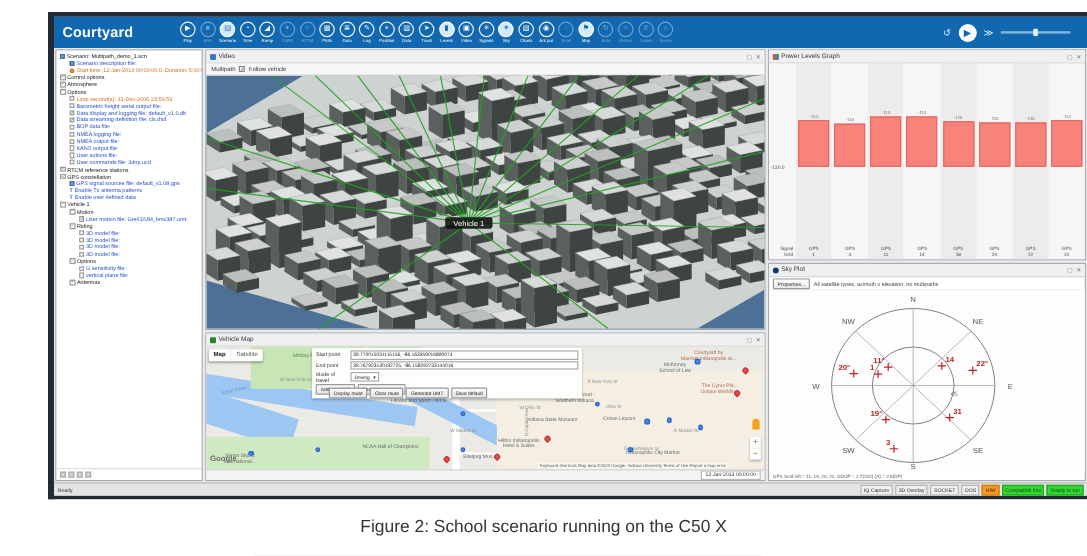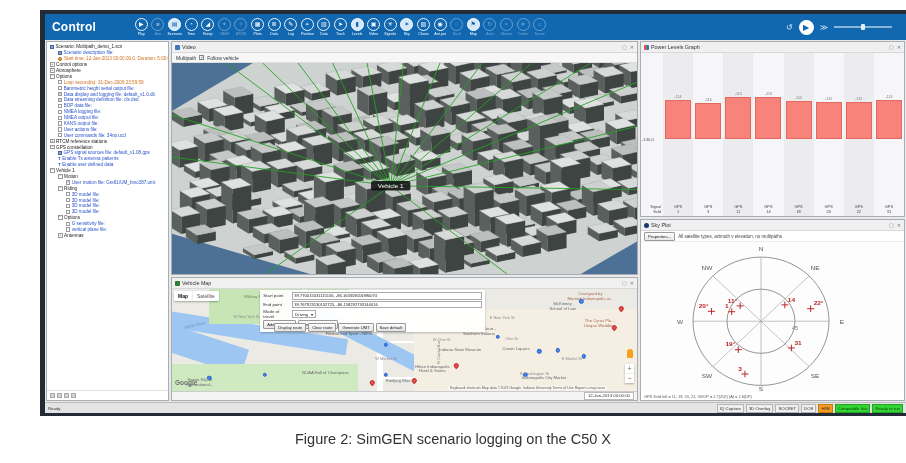--- a/index.html
+++ b/index.html
@@ -101,21 +101,21 @@
 .seg{border:1px solid #b5b5b5;padding:0 2px;height:7px;line-height:7px;background:#efefef;white-space:nowrap}
 .seg.warn{background:#f59a23;border-color:#c87c10;color:#222}
 .seg.ok{background:#35d435;border-color:#22a422;color:#054d05}
 #caption{position:absolute;left:0;right:0;top:431px;text-align:center;font-size:14.5px;color:#333}
 </style>
 </head>
 <body>
 
 <div id="app">
   <div id="toolbar">
-    <span class="logo">Control</span>
+    <span class="logo">Courtyard</span>
     <div id="tb-icons">
         <div class="tbi ">
           <span class="tbi-c">▶</span>
           <span class="tbi-l">Play</span>
         </div>
         <div class="tbi dim">
           <span class="tbi-c">■</span>
           <span class="tbi-l">Arm</span>
         </div>
         <div class="tbi active">
@@ -1318,13 +1318,13 @@
         <span class="seg ">3D Overlay</span>
         <span class="seg ">SOCKET</span>
         <span class="seg ">DOS</span>
         <span class="seg warn">H/W</span>
         <span class="seg ok">Compatible h/w</span>
         <span class="seg ok">Ready to run</span>
       </span>
   </div>
 </div>
 
-<div id="caption">Figure 2: SimGEN scenario logging on the C50 X</div>
+<div id="caption">Figure 2: School scenario running on the C50 X</div>
 
 </body></html>

